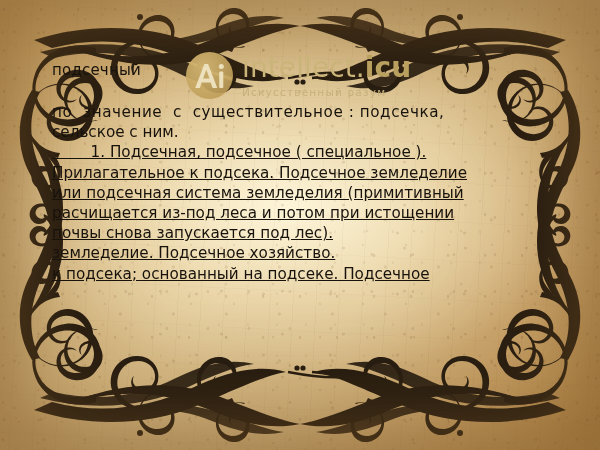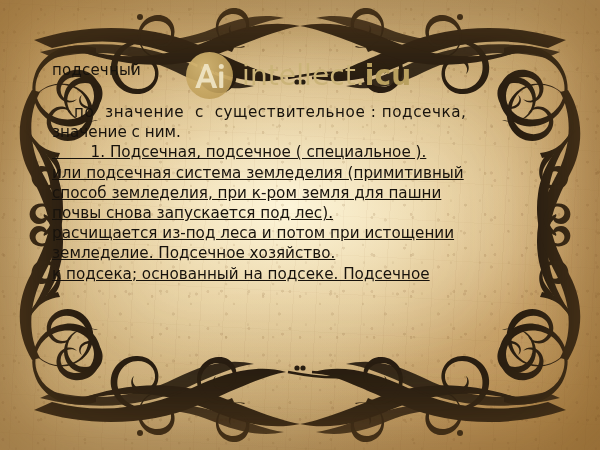--- a/index.html
+++ b/index.html
@@ -63,21 +63,21 @@
     position:absolute;left:52px;top:60px;width:470px;
     color:#17120c;
     font-size:15.2px;line-height:20.2px;
     text-rendering:optimizeLegibility;
   }
   .headword{font-size:15px;line-height:20px;margin-bottom:22px;letter-spacing:.2px;}
   .sense{margin:0;}
   .sense + .sense{margin-top:0;text-decoration:underline;}
   .ln{white-space:pre;display:block;}
   .ln.sp{letter-spacing:.85px;}
-  .ln.sp2{letter-spacing:.55px;margin-left:22px;}
+  .ln.sp2{letter-spacing:.55px;}
 </style>
 </head>
 <body>
 
 <div class="page">
 
   <div class="grain"></div>
   <div class="streaks"></div>
 
   <div class="frame">
@@ -126,37 +126,38 @@
   <div class="wm">
     <div class="wm-badge">
       <svg width="34" height="30" viewBox="0 0 34 30" xmlns="http://www.w3.org/2000/svg">
         <path d="M11.4 3 L2.2 27 h4.6 l1.9-5.4 h9.0 L19.6 27 h4.7 L15.1 3 Z M10.1 17.6 l3.2-9.2 3.2 9.2 Z" fill="#efe4c4" opacity=".93"></path>
         <rect x="26.2" y="10.4" width="4.1" height="16.6" rx="1" fill="#efe4c4" opacity=".93"></rect>
         <circle cx="28.3" cy="5.4" r="2.5" fill="#efe4c4" opacity=".93"></circle>
       </svg>
     </div>
     <div class="wm-txt">
       <div class="wm-main"><span>intellect.</span><b>icu</b></div>
+      <div class="wm-sub">Искусственный  разум</div>
     </div>
   </div>
 
   <div class="doc">
     <div class="headword">подсечный</div>
 
     <div class="sense">
       <span class="ln sp2">по  значение  с  существительное : подсечка,</span>
-      <span class="ln">значение с ним.</span>
+      <span class="ln">сельское с ним.</span>
     </div>
 
     <div class="sense">
       <span class="ln">        1. Подсечная, подсечное ( специальное ).</span>
+      <span class="ln">Прилагательное к подсека. Подсечное земледелие</span>
       <span class="ln">или подсечная система земледелия (примитивный</span>
-      <span class="ln">способ земледелия, при к-ром земля для пашни</span>
+      <span class="ln">расчищается из-под леса и потом при истощении</span>
       <span class="ln">почвы снова запускается под лес).</span>
-      <span class="ln">расчищается из-под леса и потом при истощении</span>
     </div>
 
     <div class="sense">
       <span class="ln">земледелие. Подсечное хозяйство.</span>
       <span class="ln">к подсека; основанный на подсеке. Подсечное</span>
     </div>
   </div>
 
 </div>
 

